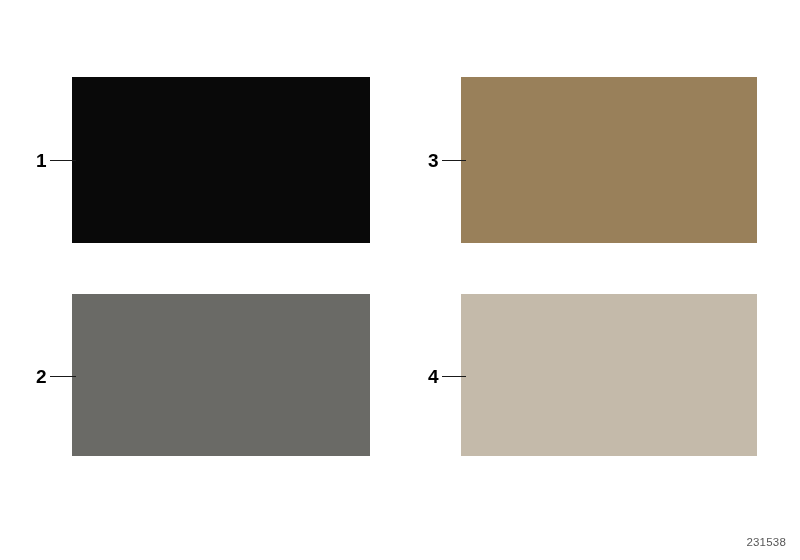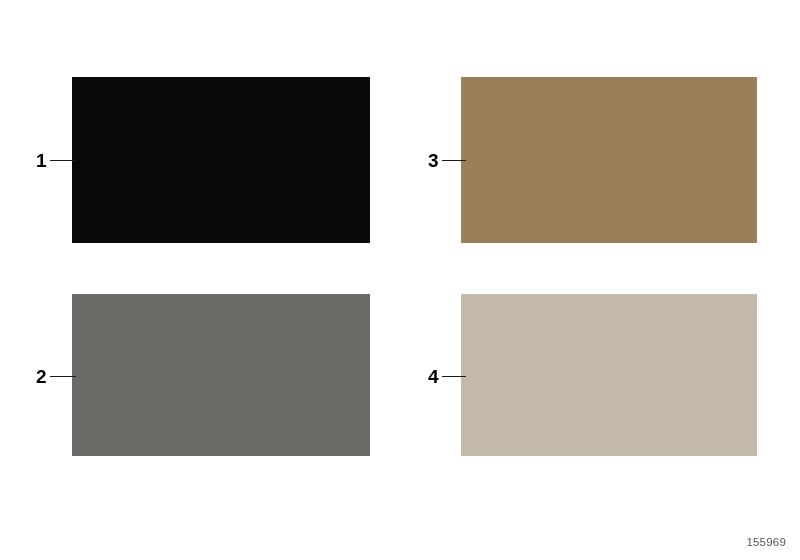--- a/index.html
+++ b/index.html
@@ -87,15 +87,15 @@
     <span class="callout-number">3</span>
     <span class="callout-leader" style="width: 24px;"></span>
   </div>
 
   <div class="swatch" style="left: 461px; top: 294px; width: 296px; height: 162px; background: rgb(196, 186, 170);"></div>
   <div class="callout" style="left: 428px; top: 376px;">
     <span class="callout-number">4</span>
     <span class="callout-leader" style="width: 24px;"></span>
   </div>
 
-  <div id="figure-id" style="right: 14px; bottom: 12px;">155969</div>
+  <div id="figure-id" style="right: 14px; bottom: 12px;">231538</div>
 
 </div>
 
 </body></html>

